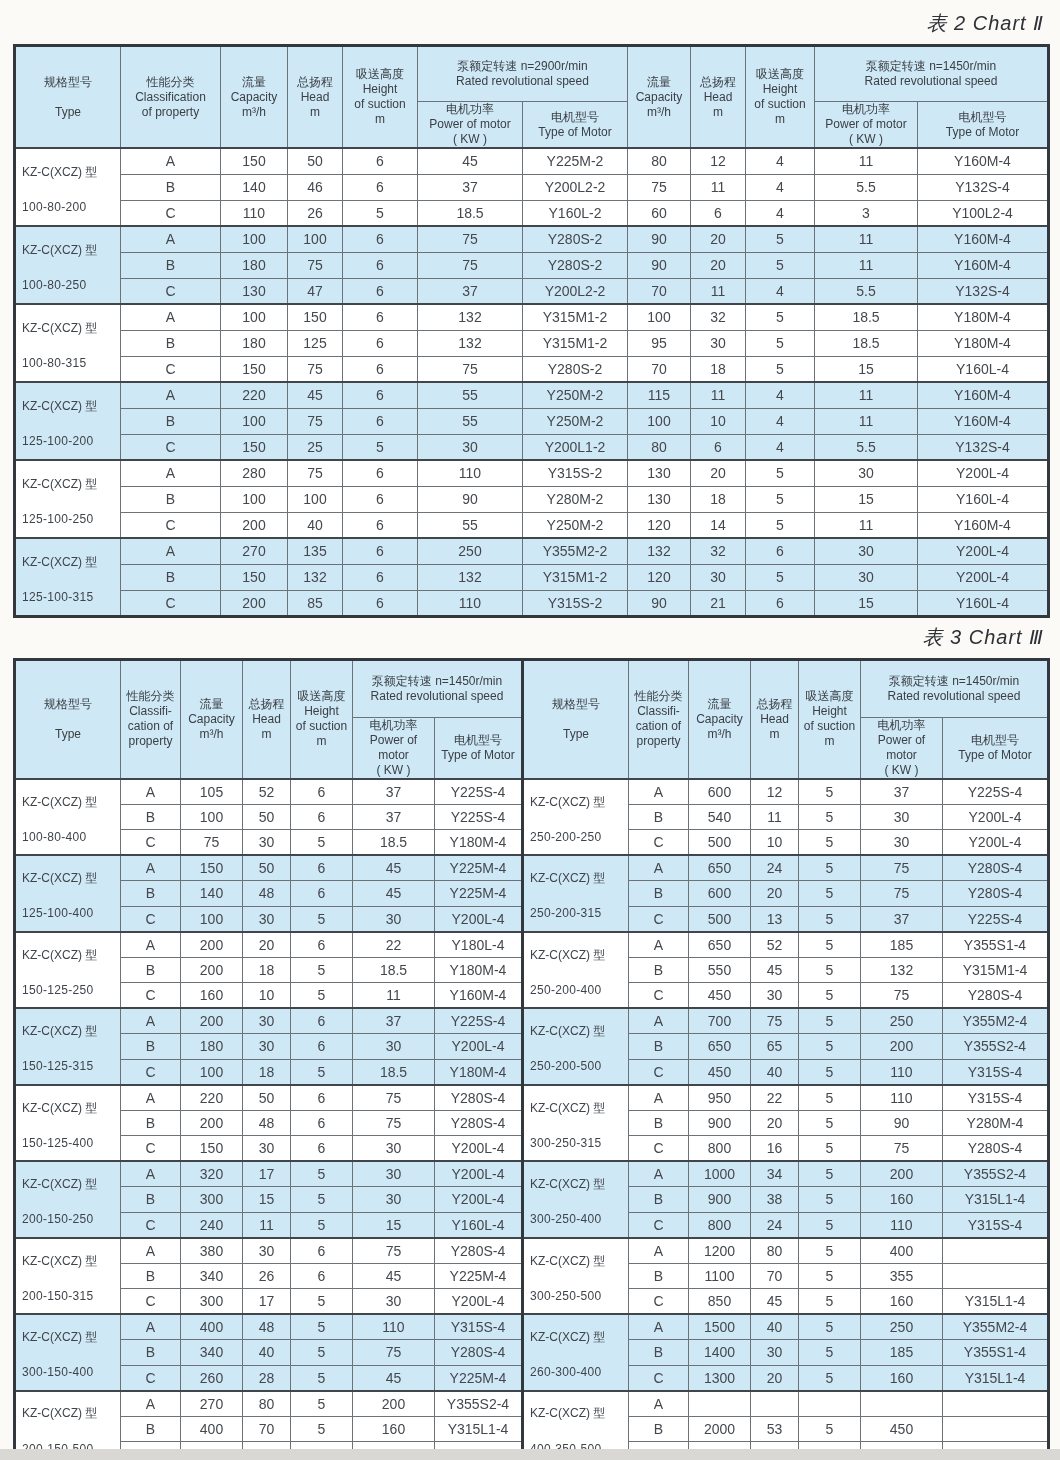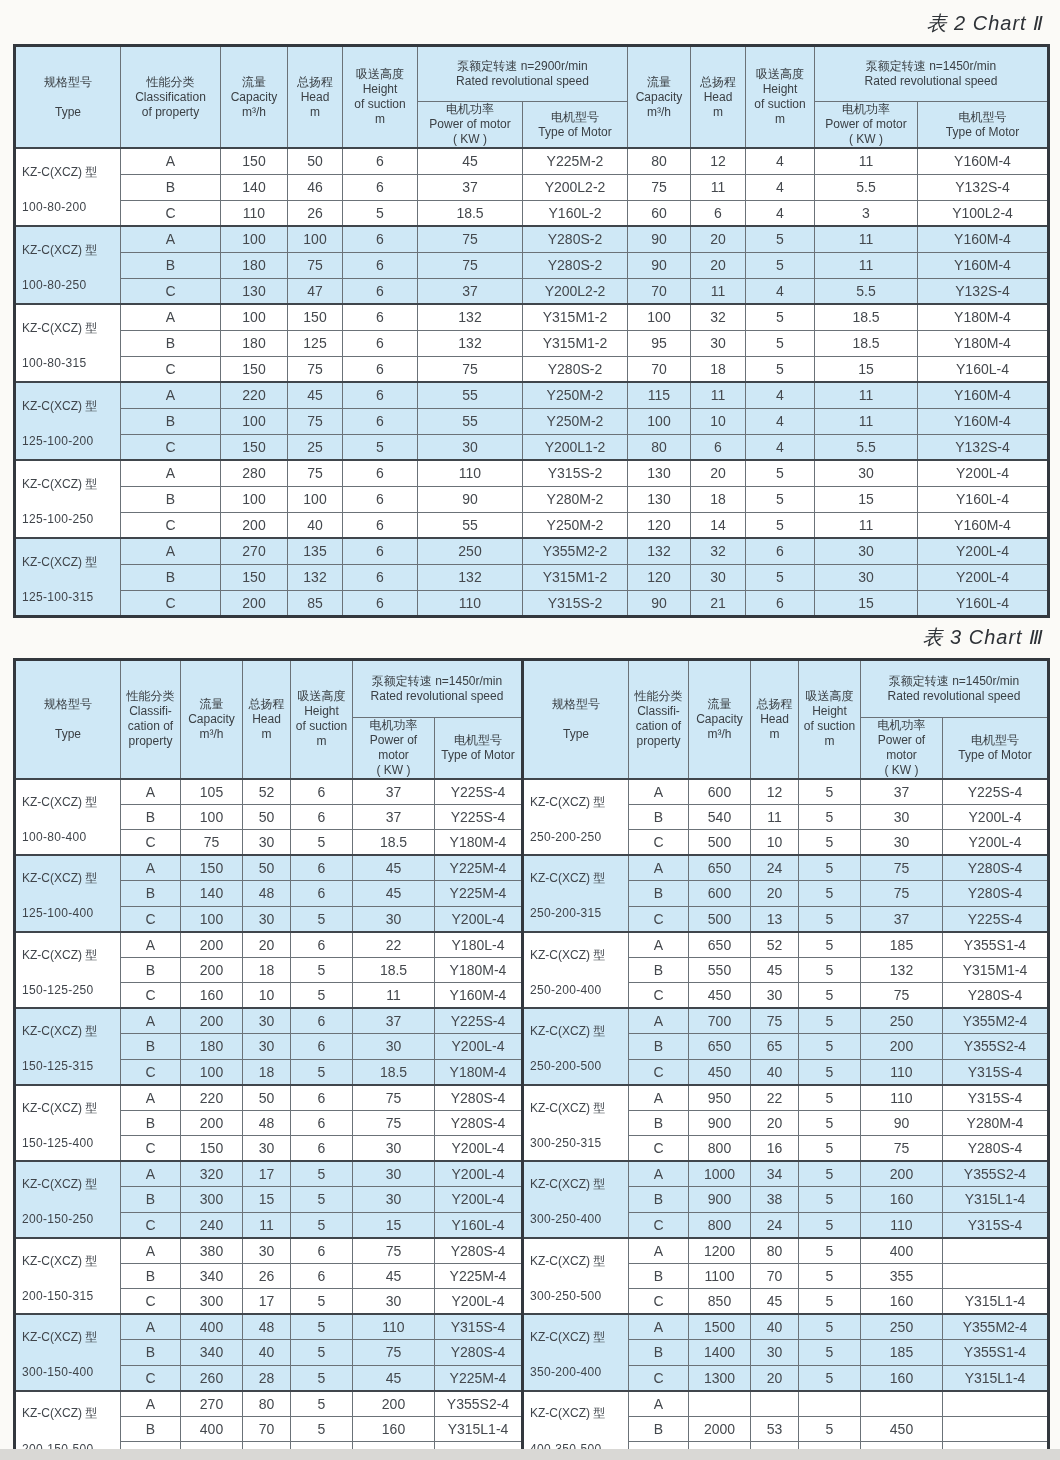--- a/index.html
+++ b/index.html
@@ -801,21 +801,21 @@
           <div class="size">300-150-400</div>
         </td>
         <td class="sh">A</td>
         <td class="sh">400</td>
         <td class="sh">48</td>
         <td class="sh">5</td>
         <td class="sh">110</td>
         <td class="sh">Y315S-4</td>
         <td rowspan="3" class="type-cell sh half-div">
           <div class="model">KZ-C(XCZ) 型</div>
-          <div class="size">350-200-400</div>
+          <div class="size">260-300-400</div>
         </td>
         <td class="sh">A</td>
         <td class="sh">1500</td>
         <td class="sh">40</td>
         <td class="sh">5</td>
         <td class="sh">250</td>
         <td class="sh">Y355M2-4</td>
       </tr>
       <tr>
         <td class="sh">B</td>

